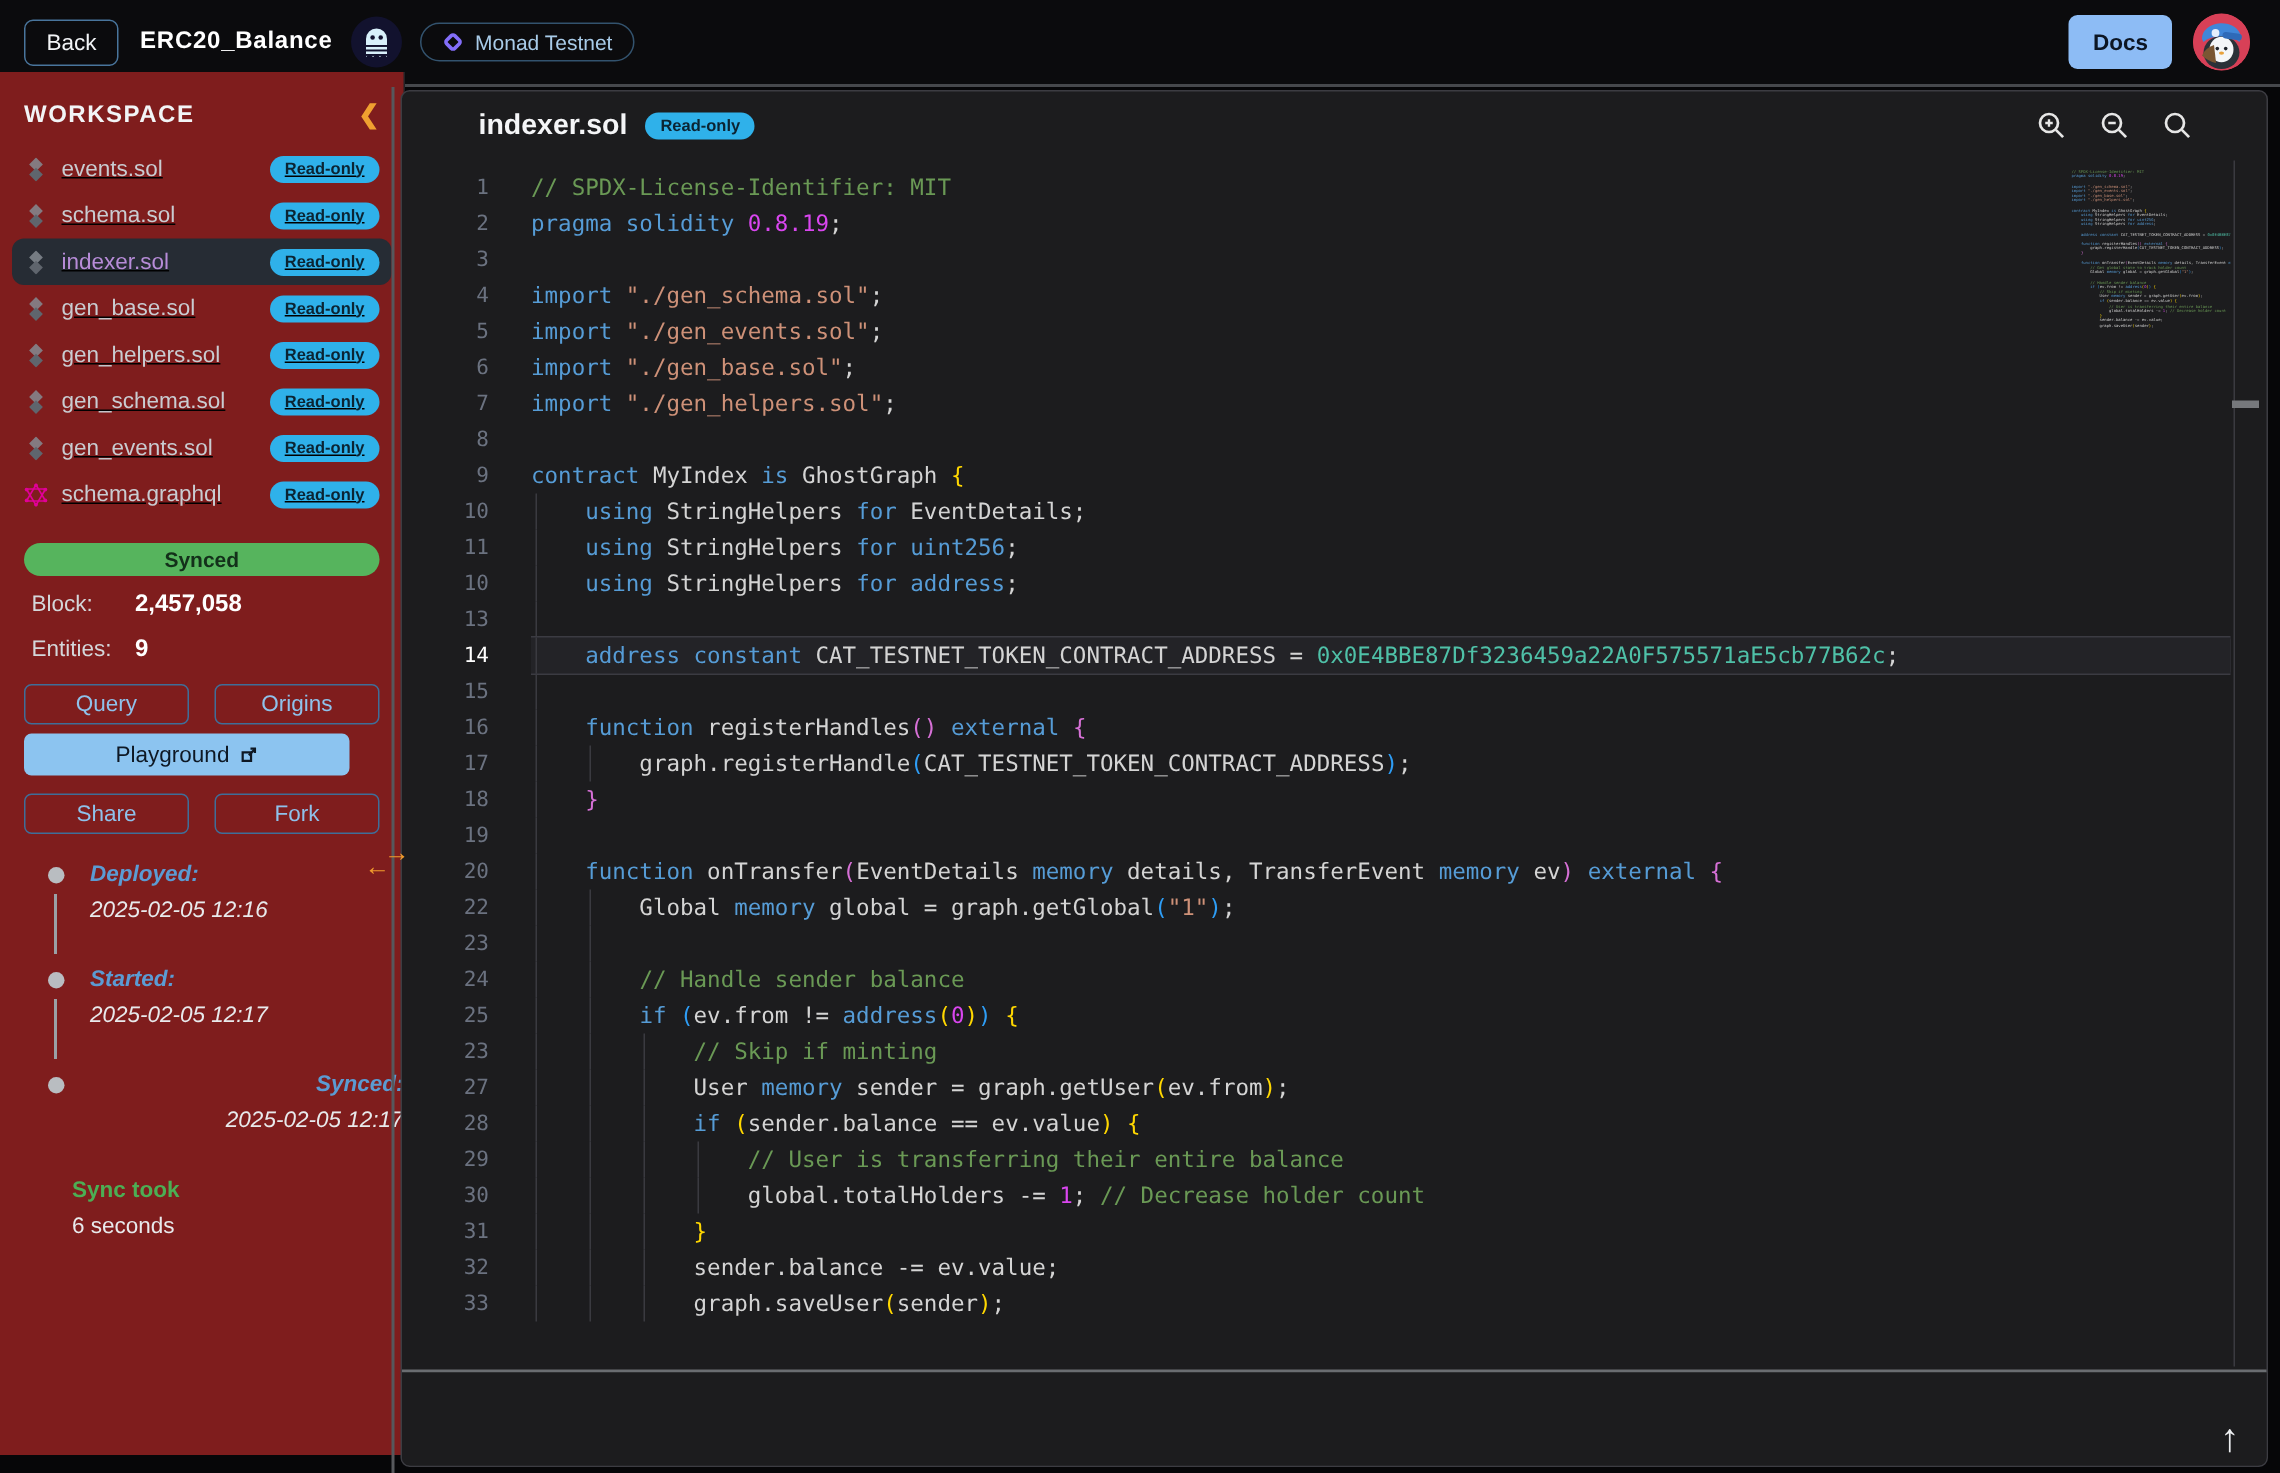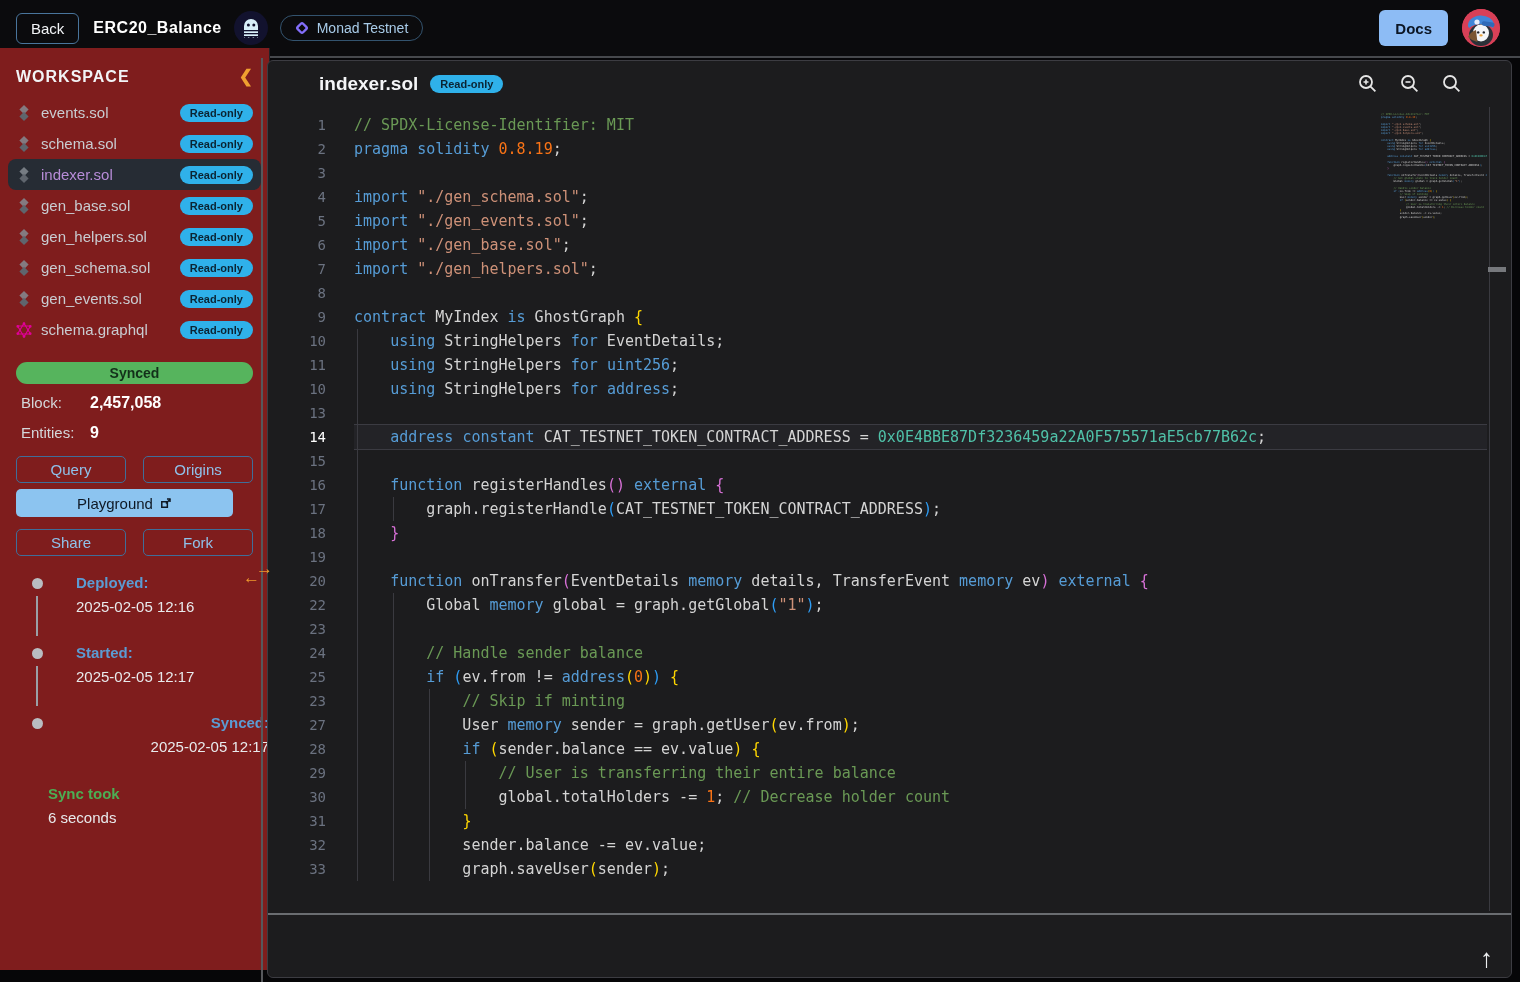--- a/index.html
+++ b/index.html
@@ -23,40 +23,40 @@
               color:#0c1624; font-size:15px; font-weight:bold; cursor:pointer; }
   .avatar { width:38px; height:38px; border-radius:50%; overflow:hidden; background:#d84057; }
 
   
   .sidebar { position:absolute; left:0; top:48px; width:270px; height:922px;
              background:#7f1d1d; border-right:1px solid #222226; }
   .ws-head { padding:18px 16px 10px 16px; display:flex; align-items:center; }
   .ws-title { color:#f2f4f6; font-weight:bold; font-size:16px; letter-spacing:1px; flex:1; }
   .ws-collapse { color:#f0a030; font-size:17px; font-weight:bold; cursor:pointer; }
   .file-row { height:31px; margin:0 8px; padding:0 8px; border-radius:8px;
-              display:flex; align-items:center; gap:9px; cursor:pointer; }
+              display:flex; align-items:center; gap:9px; cursor:pointer;text-decoration:underline; }
   .file-row.sel { background:#262c34; }
   .file-name { color:#c9ccd1; font-size:15px; flex:1; white-space:nowrap; }
   .file-row.sel .file-name { color:#b78cd8; }
   .ro-badge { background:#2fb1ea; color:#0b2433; font-size:11px; font-weight:bold;
               padding:3px 10px; border-radius:10px; white-space:nowrap; }
   .sync-pill { margin:17px 16px 0 16px; height:22px; background:#56b45d; border-radius:11px;
                color:#13301a; font-size:14px; font-weight:bold;
                display:flex; align-items:center; justify-content:center; cursor:default; }
   .stat-row { padding-left:21px; margin-top:10px; display:flex; align-items:baseline; height:20px; }
   .stat-label { color:#d4d7da; font-size:15px; width:69px; }
   .stat-value { color:#ffffff; font-size:16px; font-weight:bold; }
   .btn-grid { margin:12px 16px 0 16px; display:flex; gap:17px; }
   .btn-outline { flex:1; height:27px; background:transparent; border:1px solid #3f6e99; border-radius:5px;
                  color:#8fc1ea; font-size:15px; cursor:pointer; }
   .btn-playground { margin:6px 16px 0 16px; height:28px; width:217px; background:#8cc4f0; border:none;
                     border-radius:5px; color:#0e1824; font-size:15px; cursor:pointer;
                     display:flex; align-items:center; justify-content:center; gap:6px; }
   .timeline { margin-top:16px; }
-  .tl-item { position:relative; padding-left:76px; height:70px; }
+  .tl-item { position:relative; padding-left:60px; height:70px;font-style:italic; }
   .tl-item.last { height:48px;text-align:right; }
   .tl-dot { position:absolute; left:32px; top:6px; width:11px; height:11px; border-radius:50%;
             background:#b9bdc1; }
   .tl-line { position:absolute; left:36px; top:24px; width:2px; height:40px; background:#9aa0a6; }
   .tl-label { color:#5b9bd3; font-size:15px; font-weight:bold; height:24px; line-height:22px; }
   .tl-value { color:#e8eaec; font-size:15px; height:24px; line-height:22px; }
   .sync-took { margin-top:22px; padding-left:48px; }
   .sync-took-label { color:#4cae54; font-size:15px; font-weight:bold; line-height:24px; }
   .sync-took-value { color:#e8eaec; font-size:15px; line-height:24px; }
 
@@ -80,21 +80,21 @@
   .code-area { position:absolute; left:0; top:52px; right:0; height:800px; overflow:hidden;
                font-family:"DejaVu Sans Mono", monospace; font-size:15px; }
   .cl { display:flex; height:24px; line-height:24px; }
   .ln { width:58px; text-align:right; color:#6b7280; font-size:14px; flex:none;
         margin-right:28px; user-select:none; }
   .cl.active .ln { color:#ffffff; }
   .lc { flex:1; position:relative; white-space:pre; margin-right:24px; }
   .cl.active .lc { background:#232327; box-shadow:0 -1px 0 #3b3b42, 0 1px 0 #3b3b42; }
   .g { position:absolute; top:0; bottom:0; width:1px; background:#3a3a40; }
   .t-kw{color:#569cd6} .t-pl{color:#d4d4d4} .t-com{color:#6a9955} .t-str{color:#ce9178}
-  .t-num{color:#f97316} .t-hex{color:#4fc1a8} .t-b1{color:#ffd700} .t-b2{color:#d670d6} .t-b3{color:#2e9df5}
+  .t-num{color:#d946ef} .t-hex{color:#4fc1a8} .t-b1{color:#ffd700} .t-b2{color:#d670d6} .t-b3{color:#2e9df5}
 
   
   .minimap { position:absolute; right:24px; top:52px; width:106px; height:136px; overflow:hidden;
              font-family:"DejaVu Sans Mono", monospace; font-size:2.6px; line-height:3.2px;
              white-space:pre; opacity:.95; }
   .inner-vline { position:absolute; right:21px; top:46px; bottom:66px; width:1px; background:#3a3a40; }
   .scroll-thumb { position:absolute; left:1220px; top:206px; width:18px; height:5px; background:#76787c; z-index:6; }
   .ed-footer-line { position:absolute; left:0; right:0; top:852px; height:2px; background:#6a6d71; }
   .ed-footer { position:absolute; left:0; right:0; top:854px; bottom:0; background:#1c1c1e;
                border-radius:0 0 6px 6px; }

